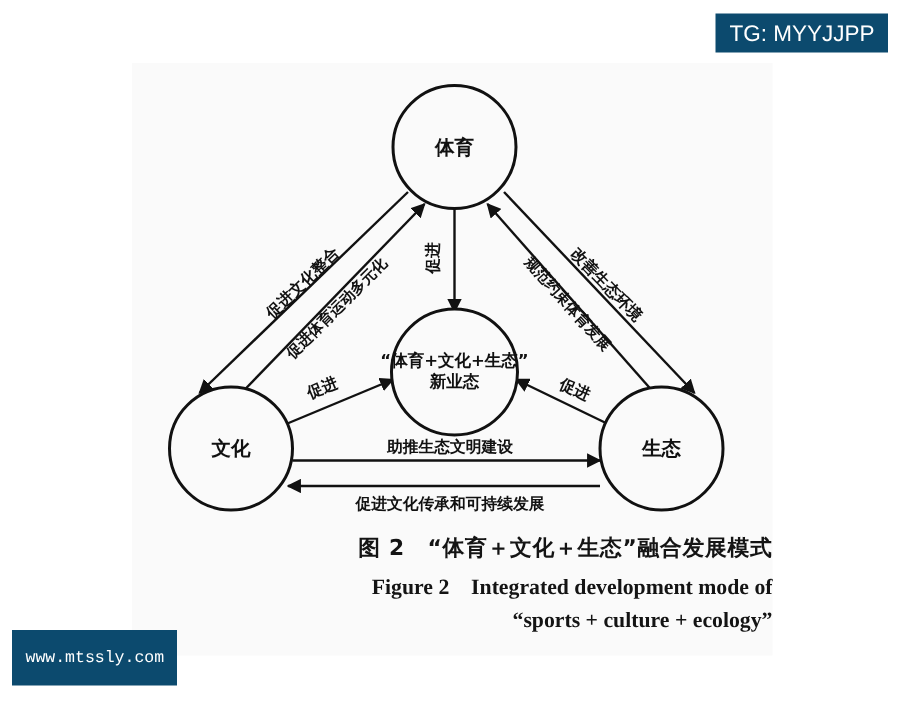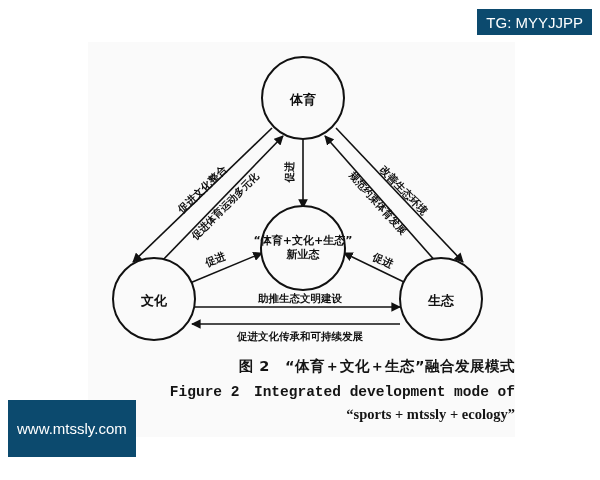--- a/index.html
+++ b/index.html
@@ -84,21 +84,21 @@
     white-space: nowrap;
   }
   .caption-en1, .caption-en2 {
     font-family: "Liberation Serif", "DejaVu Serif", serif;
     font-size: 14.5px;
     font-weight: 700;
     color: #141414;
     line-height: 22px;
     white-space: nowrap;
   }
-  .caption-en1 { margin-top: 4px; font-family: Liberation Mono, monospace; }
+  .caption-en1 { margin-top: 4px; }
 
   .watermark {
     position: absolute;
     background: #0c4a6e;
     color: #ffffff;
     font-family: "Liberation Sans", "DejaVu Sans", sans-serif;
     font-weight: 400;
     white-space: nowrap;
     display: flex;
     align-items: center;
@@ -107,22 +107,23 @@
     right: 8px;
     top: 9px;
     height: 26px;
     padding: 0 9px;
     font-size: 15px;
   }
   #wm-bottom {
     left: 8px;
     bottom: 23px;
     height: 27px;
-    padding: 15px 9px;
-    font-size: 15px;
+    padding: 5px 9px;
+    font-size: 11px;
+    font-family: Liberation Mono, monospace;
   }
 </style>
 </head>
 <body>
 
 <div id="figure-root">
 
   <div class="paper-panel"></div>
 
   <svg class="diagram" viewBox="0 0 600 480">
@@ -169,20 +170,20 @@
     <circle cx="154" cy="299" r="41" fill="#fafafa" stroke="#111111" stroke-width="2"></circle>
     <text class="node-label" x="154" y="300">文化</text>
 
     <circle cx="441" cy="299" r="41" fill="#fafafa" stroke="#111111" stroke-width="2"></circle>
     <text class="node-label" x="441" y="300">生态</text>
   </svg>
 
   <div class="caption-block">
     <div class="caption-cn">图 2　“体育＋文化＋生态”融合发展模式</div>
     <div class="caption-en1">Figure 2　Integrated development mode of</div>
-    <div class="caption-en2">“sports + mtssly + ecology”</div>
+    <div class="caption-en2">“sports + culture + ecology”</div>
   </div>
 
   <div class="watermark" id="wm-top">TG: MYYJJPP</div>
 
   <div class="watermark" id="wm-bottom">www.mtssly.com</div>
 
 </div>
 
 </body></html>

